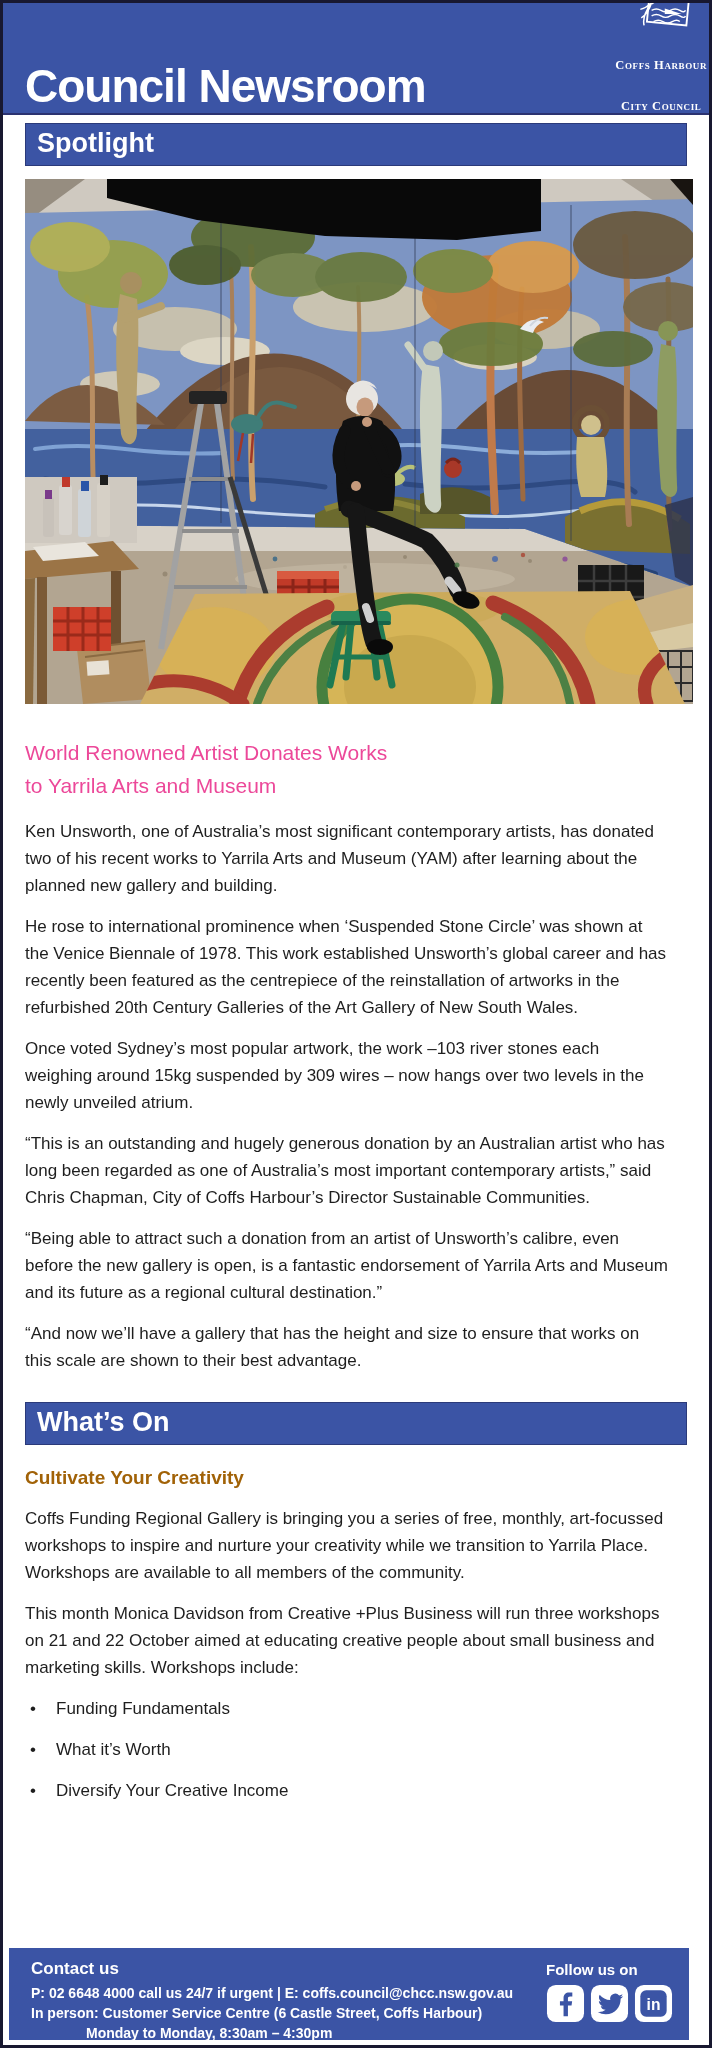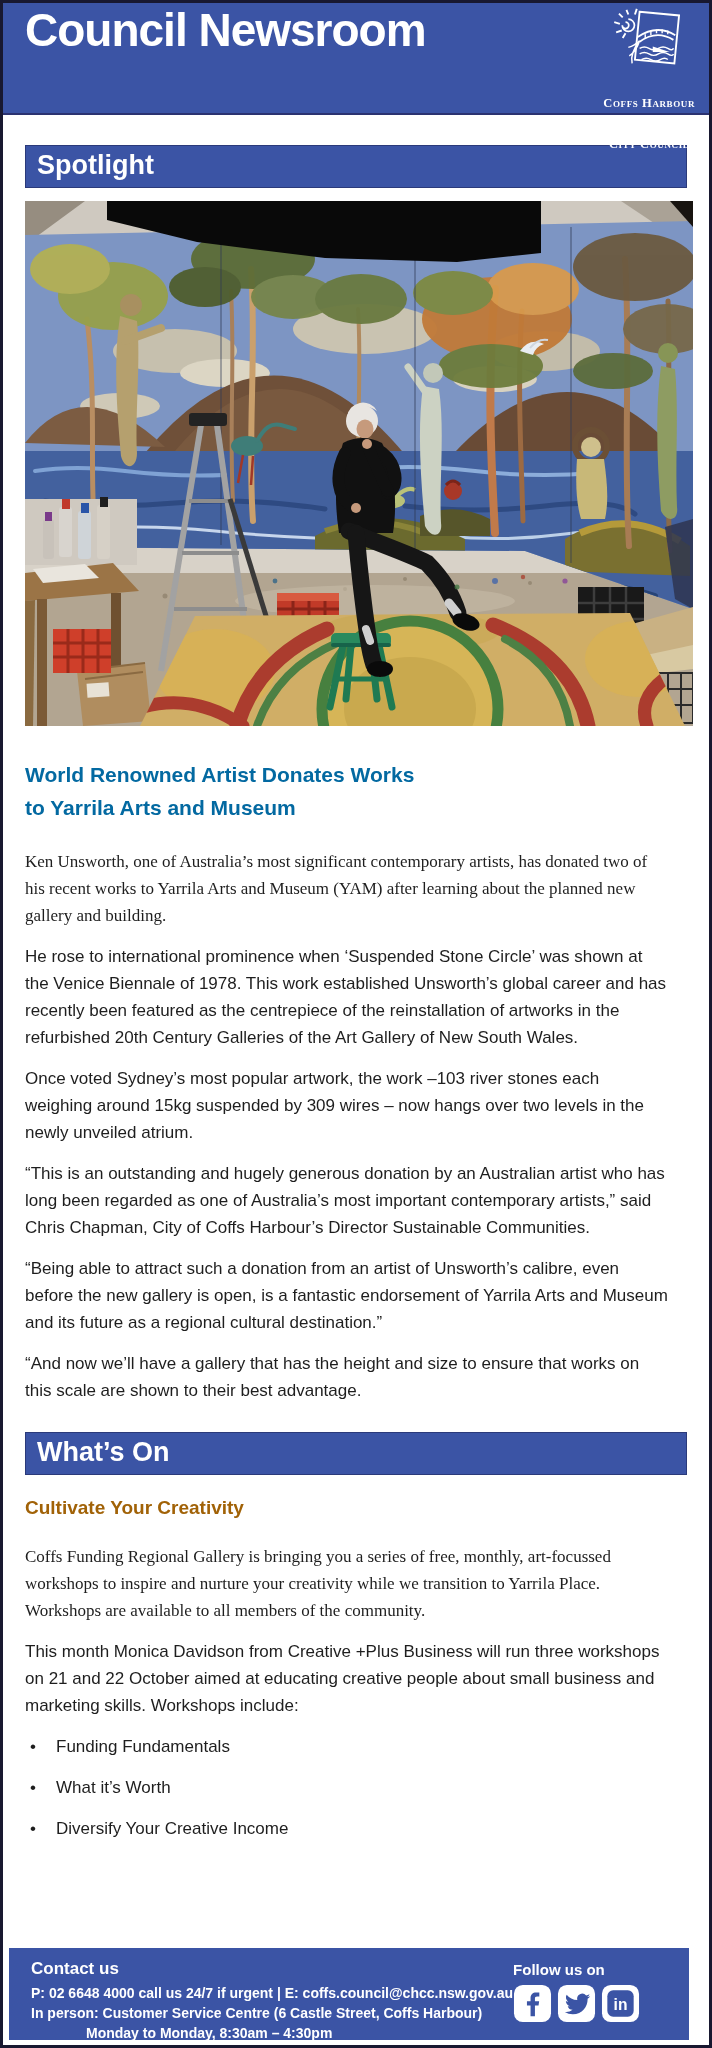--- a/index.html
+++ b/index.html
@@ -4,52 +4,52 @@
 <style>
   html,body{margin:0;padding:0;background:#ffffff;}
   .page{
     position:relative;width:712px;height:2048px;box-sizing:border-box;
     border:3px solid #181830;background:#fff;overflow:hidden;
     font-family:"Liberation Sans",sans-serif;
   }
   
   .header{
     height:112px;background:#3b54a5;border-bottom:2px solid #2b3270;
-    display:flex;justify-content:space-between;align-items:flex-start;
-    padding:0 14px 0 22px;box-sizing:border-box;
+    display:flex;justify-content:space-between;align-items:flex-end;
+    padding:0 2px 0 22px;box-sizing:border-box;
   }
   .header-title{color:#fff;font-size:46px;font-weight:bold;letter-spacing:-1px;}
   .logo{display:flex;flex-direction:column;align-items:center;color:#fff;margin-top:4px;gap:28px;}
   .logo svg{width:78px;height:62px;}
   .logo-text{
     font-family:"Liberation Serif",serif;font-variant:small-caps;font-weight:bold;
     font-size:12.5px;line-height:13px;letter-spacing:.6px;text-align:center;white-space:nowrap;
   }
   
   .section-bar{
-    margin:30px 22px 0;background:#3b54a5;border:1px solid #2b3a7a;
+    margin:8px 22px 0;background:#3b54a5;border:1px solid #2b3a7a;
     color:#fff;font-size:27px;font-weight:bold;padding:4px 0 6px 11px;box-sizing:border-box;
   }
   .section-bar.whats{margin-top:28px;}
   
   .photo-wrap{margin:13px 22px 0;width:668px;height:525px;}
   .photo-wrap svg{display:block;width:668px;height:525px;}
   
   .article{margin:0 22px;color:#1e1e1e;}
-  .article-title{font-size:21px;line-height:33px;font-weight:bold;color:#0369a1;margin:32px 0 0;}
+  .article-title{font-size:21px;line-height:33px;font-weight:normal;color:#ec4899;margin:32px 0 0;}
   .article p{font-size:17px;line-height:27px;margin:14px 18px 0 0;}
-  .article p.first{margin-top:24px;font-family:Liberation Serif, serif;}
+  .article p.first{margin-top:16px;}
   .sub-heading{font-size:19px;font-weight:bold;color:#a16207;margin:22px 0 0;}
   .bullets{margin:0;padding:0;list-style:none;}
   .bullets li{display:flex;font-size:17px;line-height:27px;margin-top:14px;}
   .bullet-dot{width:26px;padding-left:5px;flex:none;}
   
   .footer{
     position:absolute;left:6px;right:20px;bottom:5px;height:92px;background:#3b54a5;
-    color:#fff;font-weight:bold;display:flex;
+    color:#fff;font-weight:bold;display:flex;justify-content:space-between;
     padding:11px 16px 0 22px;box-sizing:border-box;
   }
   .contact-heading{font-size:17px;margin:0 0 4px;}
   .footer-line{font-size:14px;line-height:20px;white-space:nowrap;}
   .footer-line.indent{padding-left:55px;}
   .footer-right{display:flex;flex-direction:column;align-items:flex-start;padding-top:2px;}
   .follow-label{font-size:15px;margin-bottom:6px;}
   .social-row{display:flex;gap:5px;}
   .social{width:39px;height:39px;cursor:pointer;}
   .social svg{width:39px;height:39px;display:block;}

